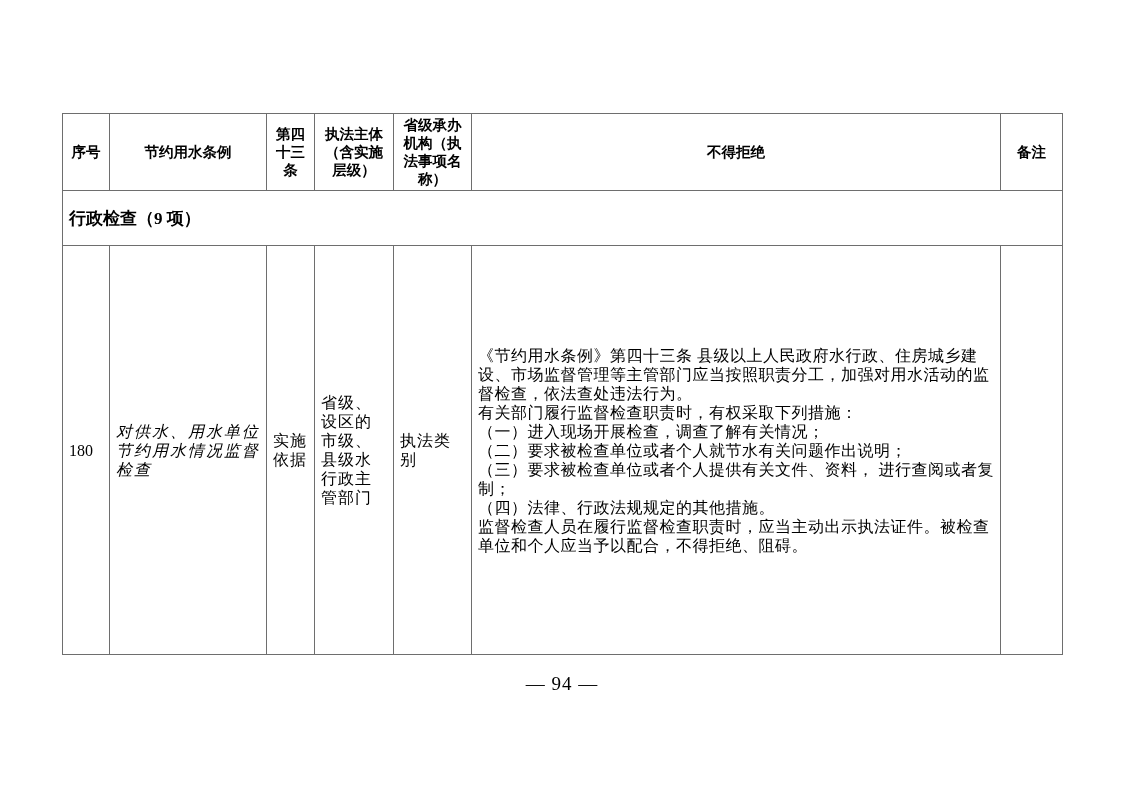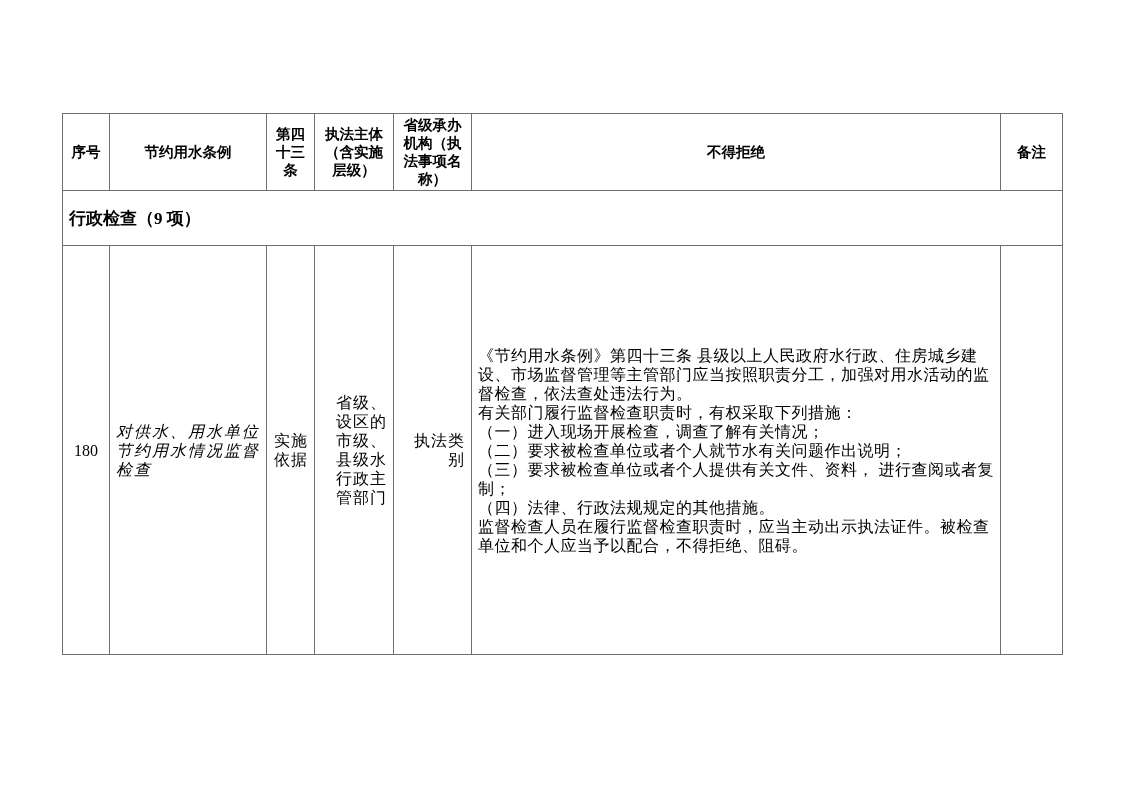--- a/index.html
+++ b/index.html
@@ -42,29 +42,29 @@
     font-size: 17px;
     text-align: left;
     padding: 2px 6px;
   }
   tr.data-row { height: 409px; }
   tr.data-row td {
     font-size: 16px;
     line-height: 19px;
     padding: 4px 6px;
   }
-  td.cell-serial { text-align: center; }
+  td.cell-serial { }
   td.cell-name {
     text-align: justify;
     letter-spacing: 2px;
     padding: 4px 9px;
     font-style: italic;
   }
   td.cell-category, td.cell-subject, td.cell-agency {
-    text-align: right;
+    text-align: left;
     letter-spacing: 1px;
   }
   td.cell-basis {
     font-size: 15px;
     line-height: 19.5px;
     text-align: left;
     letter-spacing: 0.5px;
     white-space: pre-line;
     padding: 4px 8px;
   }
@@ -117,14 +117,15 @@
 （一）进入现场开展检查，调查了解有关情况；
 （二）要求被检查单位或者个人就节水有关问题作出说明；
 （三）要求被检查单位或者个人提供有关文件、资料， 进行查阅或者复制；
 （四）法律、行政法规规定的其他措施。
 监督检查人员在履行监督检查职责时，应当主动出示执法证件。被检查单位和个人应当予以配合，不得拒绝、阻碍。</td>
         <td class="cell-remark"></td>
       </tr>
     </tbody>
   </table>
 
+  <div class="page-number">— 94 —</div>
 
 </div>
 
 </body></html>

